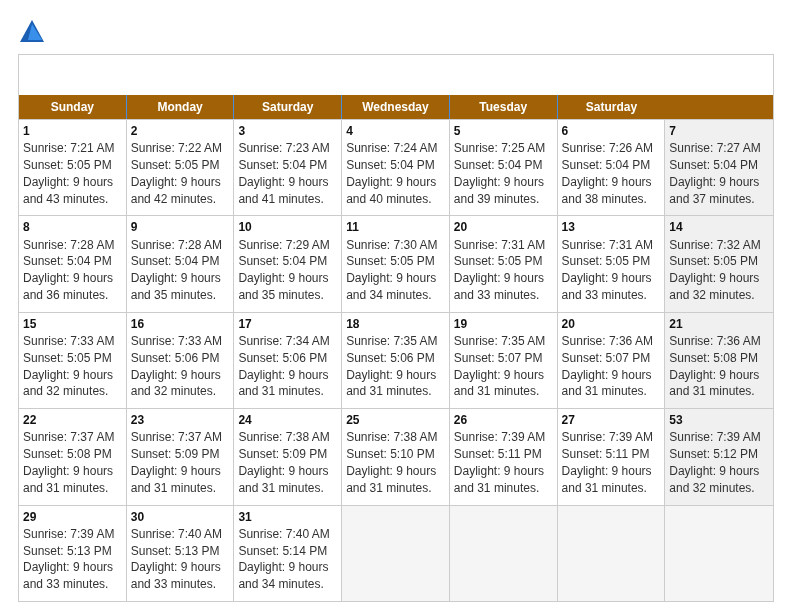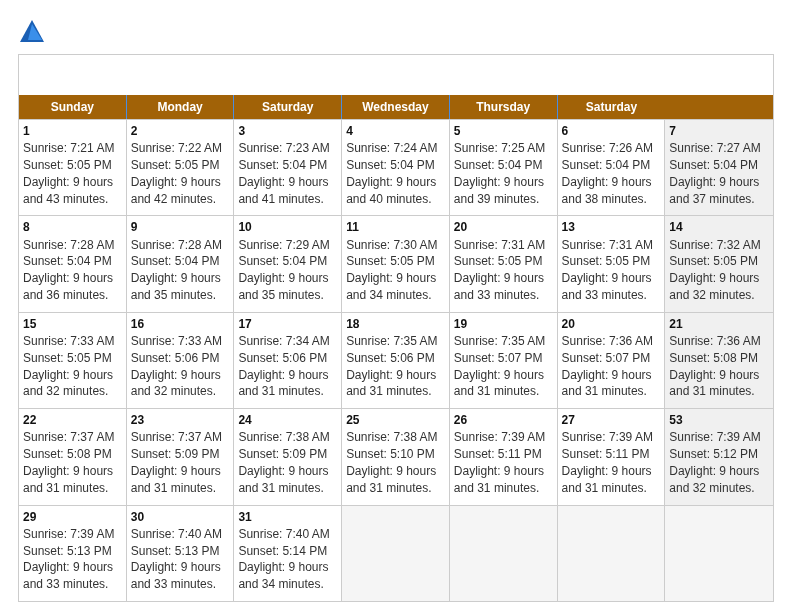--- a/index.html
+++ b/index.html
@@ -129,21 +129,21 @@
       <div class="subtitle"></div>
     </div>
   </div>
 
   <div class="calendar">
     <div class="cal-header">
     <div class="cal-header-cell">Sunday</div>
         <div class="cal-header-cell">Monday</div>
         <div class="cal-header-cell">Saturday</div>
         <div class="cal-header-cell">Wednesday</div>
-        <div class="cal-header-cell">Thursday</div>
+        <div class="cal-header-cell">Tuesday</div>
         <div class="cal-header-cell">Saturday</div>
       </div>
     <div class="cal-body">
     <div class="cal-row">
           <div class="cal-cell"><span class="day-num">1</span><span class="cell-text">Sunrise: 7:21 AM<br>Sunset: 5:05 PM<br>Daylight: 9 hours and 43 minutes.</span></div>
           <div class="cal-cell"><span class="day-num">2</span><span class="cell-text">Sunrise: 7:22 AM<br>Sunset: 5:05 PM<br>Daylight: 9 hours and 42 minutes.</span></div>
           <div class="cal-cell"><span class="day-num">3</span><span class="cell-text">Sunrise: 7:23 AM<br>Sunset: 5:04 PM<br>Daylight: 9 hours and 41 minutes.</span></div>
           <div class="cal-cell"><span class="day-num">4</span><span class="cell-text">Sunrise: 7:24 AM<br>Sunset: 5:04 PM<br>Daylight: 9 hours and 40 minutes.</span></div>
           <div class="cal-cell"><span class="day-num">5</span><span class="cell-text">Sunrise: 7:25 AM<br>Sunset: 5:04 PM<br>Daylight: 9 hours and 39 minutes.</span></div>
           <div class="cal-cell"><span class="day-num">6</span><span class="cell-text">Sunrise: 7:26 AM<br>Sunset: 5:04 PM<br>Daylight: 9 hours and 38 minutes.</span></div>

